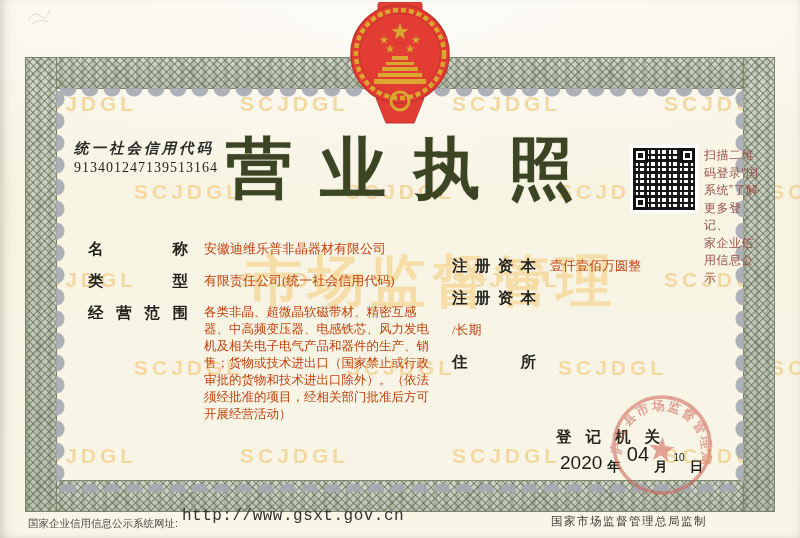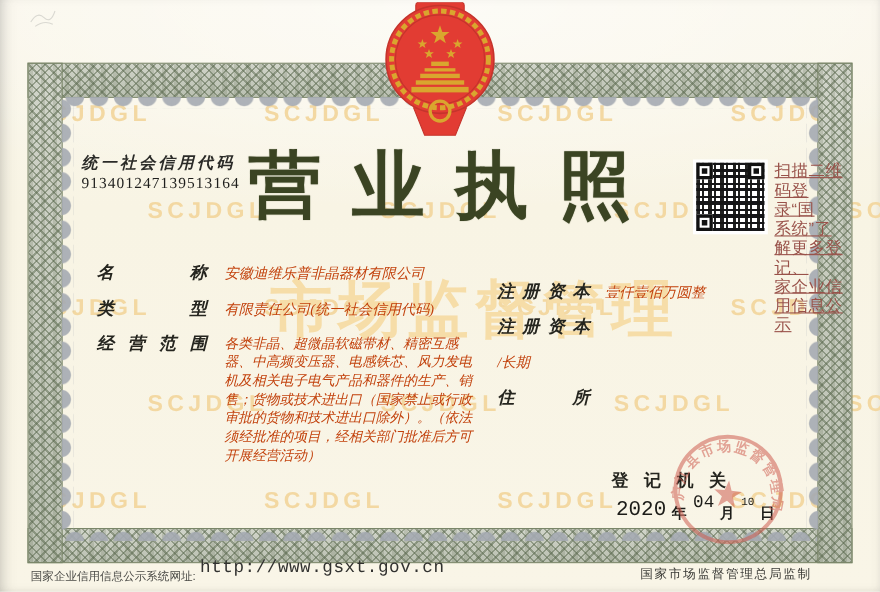--- a/index.html
+++ b/index.html
@@ -57,52 +57,52 @@
 
   
   .qr{position:absolute;left:632px;top:147px;width:64px;height:64px;z-index:2;background:#fff;box-shadow:0 0 0 2px #fff;}
   .qr-noise{position:absolute;inset:1px;
     background:
       repeating-linear-gradient(90deg, rgba(20,20,20,.95) 0 3px, rgba(0,0,0,0) 3px 5px, rgba(20,20,20,.95) 5px 7px, rgba(0,0,0,0) 7px 11px),
       repeating-linear-gradient(0deg, #16161a 0 3px, rgba(255,255,255,.92) 3px 6px, #16161a 6px 8px, rgba(255,255,255,.92) 8px 12px);}
   .finder{position:absolute;width:15px;height:15px;border:3px solid #111;background:#fff;box-sizing:border-box;}
   .finder::after{content:"";position:absolute;left:2px;top:2px;width:5px;height:5px;background:#111;}
   .fd-tl{left:1px;top:1px;} .fd-tr{right:1px;top:1px;} .fd-bl{left:1px;bottom:1px;}
-  .qr-note{position:absolute;left:704px;top:147px;width:62px;z-index:2;color:#99524a;font-size:15px;line-height:17.5px;letter-spacing:.5px;text-decoration:underline;}
-
-  
-  .col{position:absolute;z-index:2;font-style:italic;}
+  .qr-note{position:absolute;left:704px;top:147px;width:62px;z-index:2;color:#99524a;font-size:12px;line-height:17.5px;letter-spacing:.5px;}
+
+  
+  .col{position:absolute;z-index:2;}
   .col-left{left:88px;top:238px;width:348px;}
   .col-right{left:452px;top:255px;width:292px;}
   .frow{display:flex;align-items:flex-start;margin-bottom:11px;}
   .flabel{font-weight:bold;font-size:15.5px;line-height:21px;color:#25251f;text-align:justify;text-align-last:justify;flex:0 0 auto;}
   .col-left .flabel{width:100px;margin-right:16px;}
   .col-right .flabel{width:84px;margin-right:14px;}
   .fvalue{font-size:13px;line-height:21px;color:#c2410c;font-family:"Liberation Serif",serif;}
   .col-left .frow:last-child .fvalue{font-size:12.5px;line-height:17px;padding-top:2px;width:250px;}
 
   
   .reg-label{position:absolute;left:556px;top:427px;z-index:2;width:104px;font-weight:bold;font-size:15.5px;color:#25251f;text-align:justify;text-align-last:justify;}
   .reg-date{position:absolute;left:560px;top:444px;z-index:2;display:flex;align-items:flex-end;height:34px;color:#1c1c18;}
-  .d-num{font-family:Liberation Mono, monospace;}
+  .d-num{font-family:Liberation Sans, sans-serif;}
   .d-year{font-size:19px;margin:0 5px 4px 0;}
-  .d-month{font-size:16px;margin:0 5px 12px 6px;}
+  .d-month{font-size:20px;margin:0 5px 12px 6px;}
   .d-day{font-size:10px;margin:0 5px 15px 6px;}
   .d-unit{font-size:13.5px;font-weight:bold;margin-bottom:2px;}
 
   
   .seal{position:absolute;left:608px;top:392px;width:108px;height:106px;z-index:4;opacity:.55;transform:rotate(6deg);}
 
   
   .emblem{position:absolute;left:344px;top:2px;width:112px;height:122px;z-index:3;}
 
   
   .foot-left{position:absolute;left:28px;top:514px;z-index:2;font-size:10.5px;color:#4a4a46;white-space:nowrap;}
   .foot-left .url{font-family:"Liberation Mono",monospace;font-size:16px;color:#323230;position:relative;top:-7px;margin-left:4px;letter-spacing:.5px;}
-  .foot-right{position:absolute;left:582px;top:514px;z-index:2;font-size:11.5px;color:#3b3b37;letter-spacing:1.5px;}
+  .foot-right{position:absolute;left:551px;top:514px;z-index:2;font-size:11.5px;color:#3b3b37;letter-spacing:1.5px;}
 
   .pencil{position:absolute;left:24px;top:2px;z-index:2;opacity:.5;}
 </style>
 </head>
 <body>
 
 <div class="paper"></div>
 
 <div class="wm-layer">
     <span class="wm-tile" style="left: 28px; top: 92px;">SCJDGL</span>

